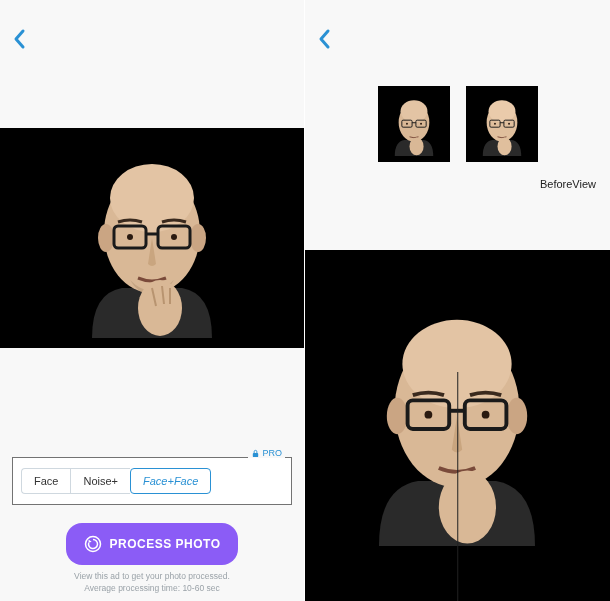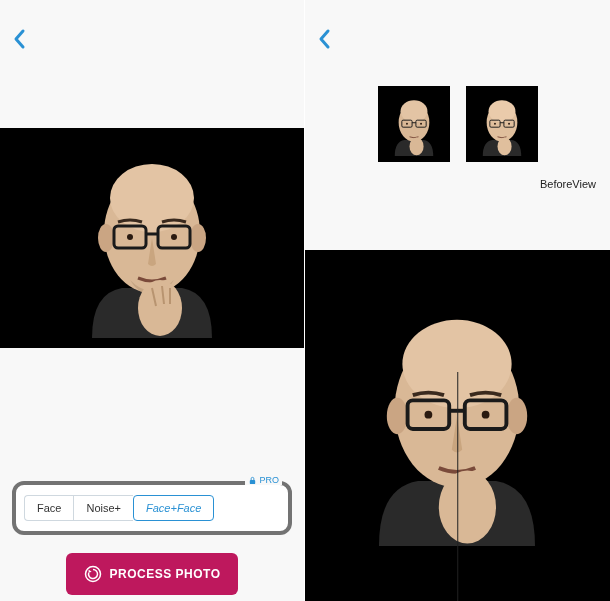--- a/index.html
+++ b/index.html
@@ -40,22 +40,22 @@
       display: flex;
       align-items: center;
       justify-content: center;
     }
     .face-svg { display: block; }
 
     .left-spacer { flex: 1; }
 
     .option-box {
       margin: 0 12px 8px 12px;
-      border: 4px solid #737373;
-      border-radius: 12px;
+      border: 1px solid #737373;
+      border-radius: 0;
       padding: 10px 8px 10px 8px;
       position: relative;
       background: #fff;
     }
     .pro-badge {
       position: absolute;
       top: -10px;
       right: 6px;
       font-size: 9px;
       color: #2a91d4;
@@ -85,27 +85,27 @@
       color: #2a91d4;
       font-style: italic;
       border-radius: 4px !important;
       z-index: 2;
       position: relative;
       background: #fff;
     }
 
     .process-btn {
       margin: 10px auto 6px auto;
-      background: #be185d;
+      background: #8b5cf6;
       color: #fff;
       font-size: 12px;
       font-weight: 600;
       letter-spacing: 0.5px;
       border: none;
-      border-radius: 6px;
+      border-radius: 16px;
       padding: 12px 18px;
       display: flex;
       align-items: center;
       gap: 8px;
       cursor: pointer;
     }
     .process-btn svg { width: 18px; height: 18px; }
 
     .tip-text {
       text-align: center;
@@ -229,20 +229,24 @@
 
   <button class="process-btn">
     <svg viewBox="0 0 24 24">
       <circle cx="12" cy="12" r="10" fill="none" stroke="#fff" stroke-width="2"></circle>
       <path d="M12 6 a6 6 0 1 1 -5.7 4.2" fill="none" stroke="#fff" stroke-width="2"></path>
       <path d="M6 6 L6.3 10.2 L10.2 9" fill="#fff"></path>
     </svg>
     <span>PROCESS PHOTO</span>
   </button>
 
+  <div class="tip-text">
+    <div>View this ad to get your photo processed.</div>
+    <div>Average processing time: 10-60 sec</div>
+  </div>
 </div>
 
 <div class="panel">
   <div class="back-btn">
     <svg viewBox="0 0 14 22">
       <path d="M11 3 L4 11 L11 19"></path>
     </svg>
   </div>
 
   <div class="thumbs">

